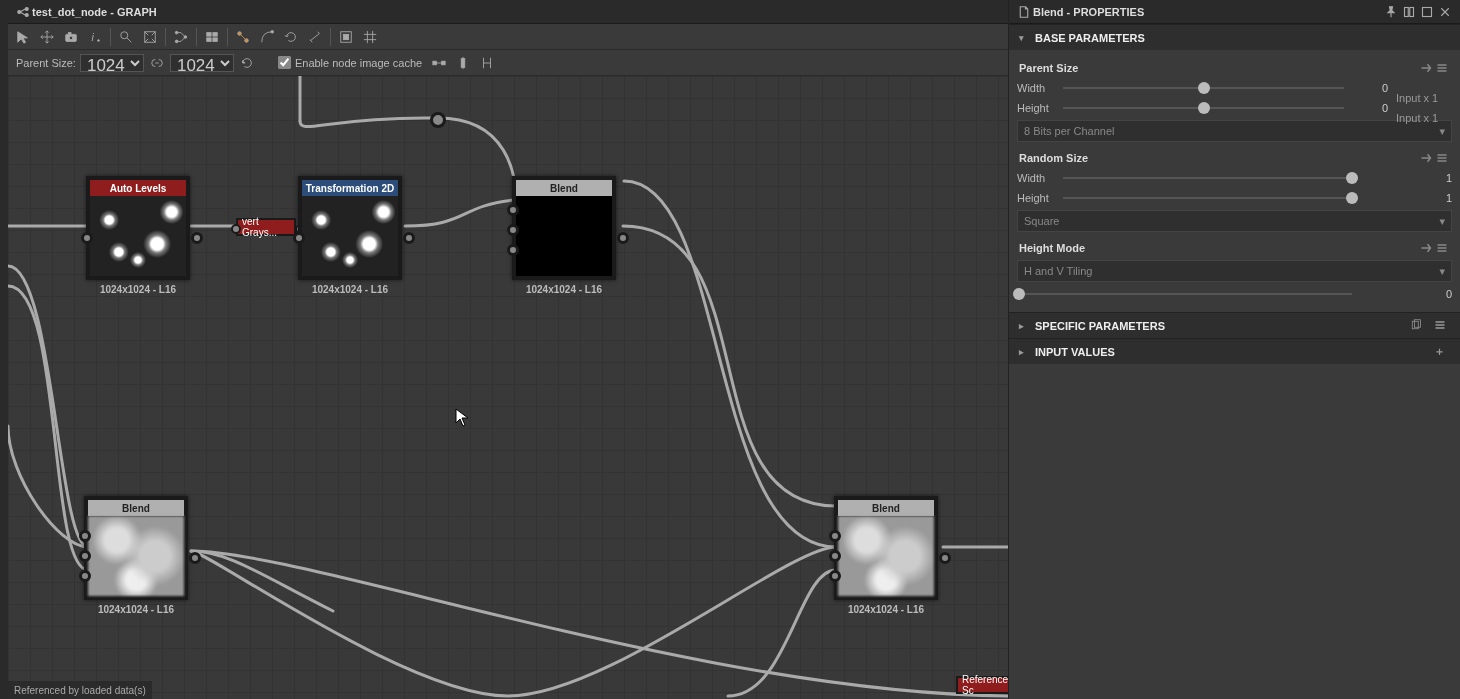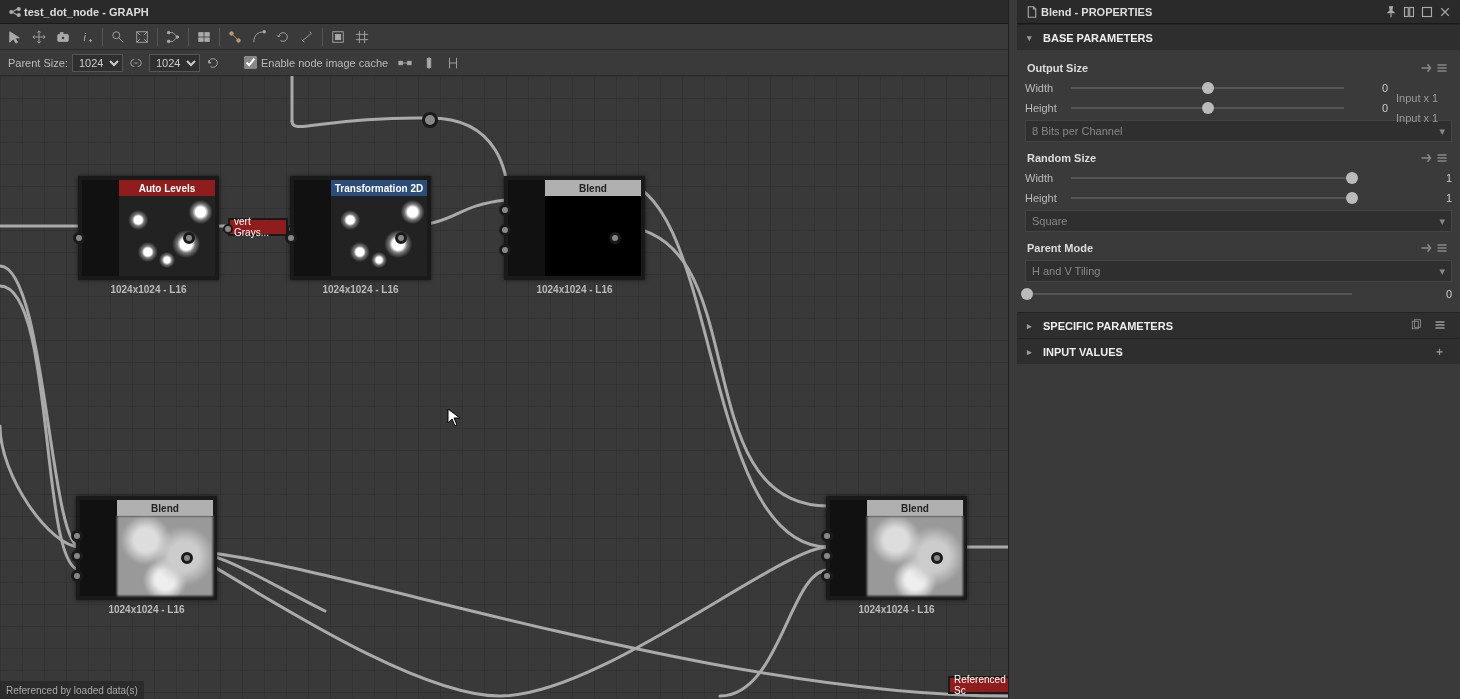--- a/index.html
+++ b/index.html
@@ -8,22 +8,22 @@
   font-size: 11px;
   background: #2a2a2a;
   color: #ccc;
   width: 1460px;
   height: 699px;
   overflow: hidden;
   display: flex;
   flex-direction: column;
 }
 .main { flex: 1; display: flex; overflow: hidden; }
-.graph-panel { flex: 1; display: flex; flex-direction: column; background: #0f766e; position: relative; }
-.prop-panel { width: 452px; background: #3a3a3a; display: flex; flex-direction: column; border-left: 1px solid #222; padding-left: 8px; }
+.graph-panel { flex: 1; display: flex; flex-direction: column; background: #0f766e; position: relative; margin-left: 8px; }
+.prop-panel { width: 452px; background: #3a3a3a; display: flex; flex-direction: column; border-left: 1px solid #222; }
 
 
 .titlebar {
   height: 24px;
   background: #2a2a2a;
   display: flex;
   align-items: center;
   padding: 0 6px;
   font-weight: bold;
   color: #ddd;
@@ -50,21 +50,21 @@
   width: 22px; height: 22px;
   display: flex; align-items: center; justify-content: center;
   color: #aaa; cursor: pointer;
   border-radius: 2px;
 }
 .tbtn svg { width: 14px; height: 14px; stroke: #aaa; fill: #aaa; }
 .tsep { width: 1px; height: 18px; background: #555; margin: 0 2px; }
 .toolbar label { color: #bbb; margin-left: 4px; margin-right: 2px; }
 .toolbar select {
   background: #2f2f2f; color: #ccc; border: 1px solid #555;
-  height: 18px; font-size: 11px; padding: 0 2px;
+  height: 18px; font-size: 17px; padding: 0 2px;
 }
 .chk { display: flex; align-items: center; gap: 4px; margin: 0 6px; }
 .chk input { accent-color: #888; }
 
 
 .canvas {
   flex: 1; position: relative; overflow: hidden;
   background-color: #393939;
   background-image:
     linear-gradient(#333 1px, transparent 1px),
@@ -76,21 +76,20 @@
 
 .node {
   position: absolute;
   display: flex; flex-direction: column; align-items: center;
 }
 .node-frame {
   position: relative;
   border: 4px solid #1a1a1a;
   background: #111;
   box-shadow: 0 0 4px rgba(0,0,0,.6);
-  padding-left: 37px;
 }
 .node-hdr {
   font-size: 10px; font-weight: bold;
   height: 16px; display: flex; align-items: center; justify-content: center;
   color: #fff;
 }
 .hdr-red    { background: #8f1d1d; }
 .hdr-blue   { background: #2c4d7a; }
 .hdr-gray   { background: #b0b0b0; color: #222; text-align: right; }
 .node-thumb { width: 96px; height: 80px; background: #000; background-size: cover; }
@@ -470,21 +469,21 @@
         </span>
     </div>
 
     <div class="section-hdr">
       <span class="arrow">▾</span>
       <span>BASE PARAMETERS</span>
     </div>
     <div class="prop-body">
 
       <div class="prop-group-label">
-        <span>Output Size</span>
+        <span>Parent Size</span>
         <span class="spacer"></span>
         <span class="pi">
             <svg width="12" height="12" viewBox="0 0 16 16">
               <path d="M10 3l4 5-4 5M2 8h12" stroke="#888" fill="none" stroke-width="2"></path>
             </svg>
           </span>
         <span class="pi">
             <svg width="12" height="12" viewBox="0 0 16 16">
               <path d="M2 4h12M2 8h12M2 12h12" stroke="#888" stroke-width="2"></path>
             </svg>
@@ -542,21 +541,21 @@
         <span class="val" style="width:92px">1</span>
       </div>
 
       <div class="prop-select">
         <span>Square</span>
         <span class="spacer"></span>
           <span>▾</span>
       </div>
 
       <div class="prop-group-label">
-        <span>Parent Mode</span>
+        <span>Height Mode</span>
         <span class="spacer"></span>
         <span class="pi">
             <svg width="12" height="12" viewBox="0 0 16 16">
               <path d="M10 3l4 5-4 5M2 8h12" stroke="#888" fill="none" stroke-width="2"></path>
             </svg>
           </span>
         <span class="pi">
             <svg width="12" height="12" viewBox="0 0 16 16">
               <path d="M2 4h12M2 8h12M2 12h12" stroke="#888" stroke-width="2"></path>
             </svg>

